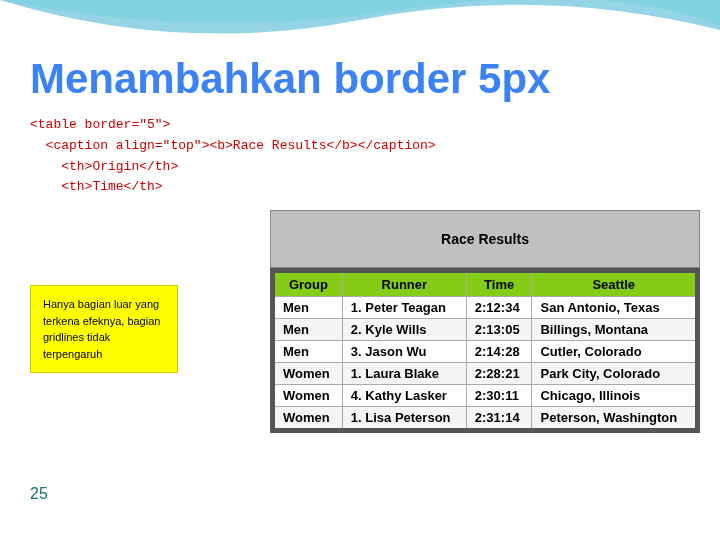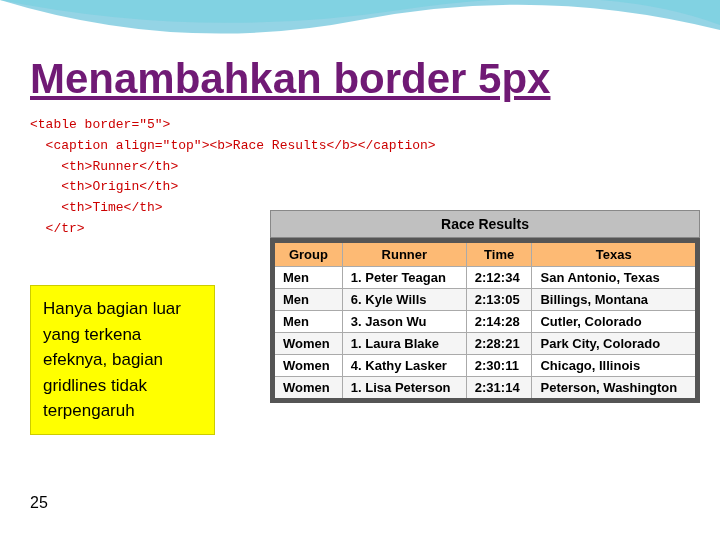--- a/index.html
+++ b/index.html
@@ -23,47 +23,46 @@
       overflow: hidden;
     }
 
     
     .page-title {
       position: absolute;
       top: 55px;
       left: 30px;
       font-size: 42px;
       font-weight: bold;
-      color: #701a75;
+      color: #3b82f6;
       font-family: Arial, sans-serif;
-      text-decoration: underline;
     }
 
     
     .code-block {
       position: absolute;
       top: 115px;
       left: 30px;
       font-family: 'Courier New', monospace;
       font-size: 13px;
       color: #cc0000;
       line-height: 1.6;
       background: transparent;
     }
 
     
     .info-box {
       position: absolute;
       top: 285px;
       left: 30px;
-      width: 185px;
+      width: 148px;
       background: #ffff00;
       border: 1px solid #cccc00;
       padding: 10px 12px;
-      font-size: 17px;
+      font-size: 11px;
       color: #000000;
       line-height: 1.5;
     }
 
     
     .table-container {
       position: absolute;
       top: 210px;
       left: 270px;
       width: 430px;
@@ -74,28 +73,28 @@
       border-collapse: collapse;
       width: 100%;
       font-size: 13px;
       font-family: Arial, sans-serif;
     }
 
     .race-table caption {
       background: #c0c0c0;
       font-weight: bold;
       font-size: 14px;
-      padding: 5px;
+      padding: 20px;
       border: 1px solid #888;
       caption-side: top;
       text-align: center;
     }
 
     .race-table th {
-      background: #fdba74;
+      background: #84cc16;
       border: 1px solid #aaaaaa;
       padding: 4px 8px;
       text-align: center;
       font-weight: bold;
     }
 
     .race-table td {
       border: 1px solid #aaaaaa;
       padding: 3px 8px;
       text-align: left;
@@ -103,24 +102,24 @@
       font-weight: bold;
     }
 
     .race-table tr:nth-child(even) td {
       background: #f5f5f5;
     }
 
     
     .page-number {
       position: absolute;
-      bottom: 28px;
+      bottom: 37px;
       left: 30px;
       font-size: 16px;
-      color: #000000;
+      color: #0f766e;
     }
 
     
     .table-outer {
       border: 5px solid #555555;
     }
   </style>
 </head>
 <body>
 
@@ -129,51 +128,49 @@
     <path d="M0,0 Q180,55 360,20 Q540,-15 720,30 L720,0 Z" fill="#4db8d4" opacity="0.6"></path>
     <path d="M0,0 Q200,40 400,10 Q600,-20 720,25 L720,0 Z" fill="#6ecfe0" opacity="0.5"></path>
   </svg>
 </div>
 
 <h1 class="page-title">Menambahkan border 5px</h1>
 
 <div class="code-block">
   <div>&lt;table border="5"&gt;</div>
   <div>&nbsp;&nbsp;&lt;caption align="top"&gt;&lt;b&gt;Race Results&lt;/b&gt;&lt;/caption&gt;</div>
-  <div>&nbsp;&nbsp;&nbsp;&nbsp;&lt;th&gt;Runner&lt;/th&gt;</div>
   <div>&nbsp;&nbsp;&nbsp;&nbsp;&lt;th&gt;Origin&lt;/th&gt;</div>
   <div>&nbsp;&nbsp;&nbsp;&nbsp;&lt;th&gt;Time&lt;/th&gt;</div>
-  <div>&nbsp;&nbsp;&lt;/tr&gt;</div>
 </div>
 
 <div class="info-box">
   <span>Hanya bagian luar yang terkena efeknya, bagian gridlines tidak terpengaruh</span>
 </div>
 
 <div class="table-container">
   <table class="race-table table-outer">
     <caption>Race Results</caption>
     <thead>
       <tr>
         <th>Group</th>
         <th>Runner</th>
         <th>Time</th>
-        <th>Texas</th>
+        <th>Seattle</th>
       </tr>
     </thead>
     <tbody id="table-body">
     <tr>
           <td>Men</td>
           <td>1. Peter Teagan</td>
           <td>2:12:34</td>
           <td>San Antonio, Texas</td>
         </tr>
         <tr>
           <td>Men</td>
-          <td>6. Kyle Wills</td>
+          <td>2. Kyle Wills</td>
           <td>2:13:05</td>
           <td>Billings, Montana</td>
         </tr>
         <tr>
           <td>Men</td>
           <td>3. Jason Wu</td>
           <td>2:14:28</td>
           <td>Cutler, Colorado</td>
         </tr>
         <tr>

